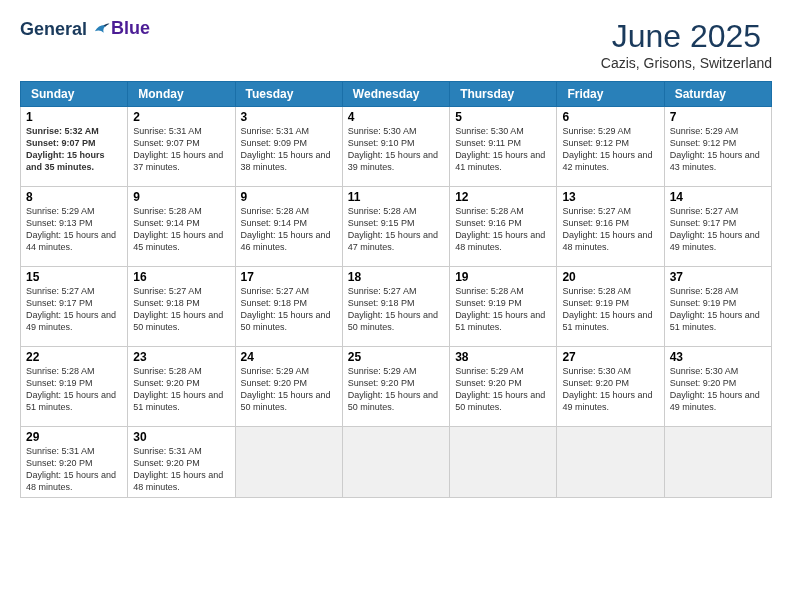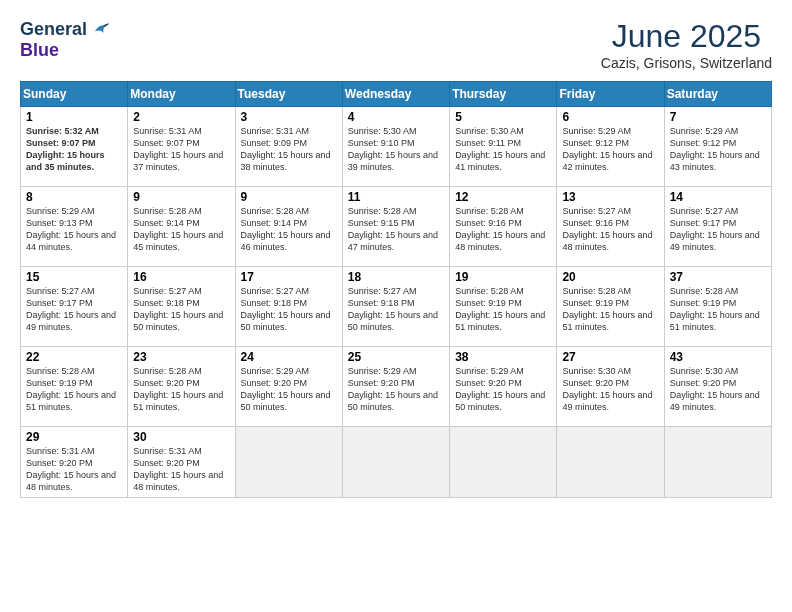--- a/index.html
+++ b/index.html
@@ -17,21 +17,21 @@
       background: #fff;
     }
     .header {
       display: flex;
       justify-content: space-between;
       align-items: flex-start;
       margin-bottom: 10px;
     }
     .logo {
       display: flex;
-      flex-direction: column;
+      flex-direction: row;
       align-items: flex-start;
     }
     .logo-general {
       font-size: 18px;
       font-weight: bold;
       color: #1a3a5c;
     }
     .logo-blue {
       font-size: 18px;
       font-weight: bold;
@@ -63,21 +63,21 @@
     .calendar {
       width: 100%;
       border-collapse: collapse;
     }
     .calendar th {
       background: #2980b9;
       color: white;
       font-size: 12px;
       font-weight: bold;
       text-align: left;
-      padding: 5px 2px;
+      padding: 5px 10px;
       border: 1px solid #1a6fa8;
     }
     .calendar td {
       border: 1px solid #ccc;
       vertical-align: top;
       padding: 3px 5px;
       width: calc(100% / 7);
       height: 80px;
       font-size: 9.5px;
       color: #333;

